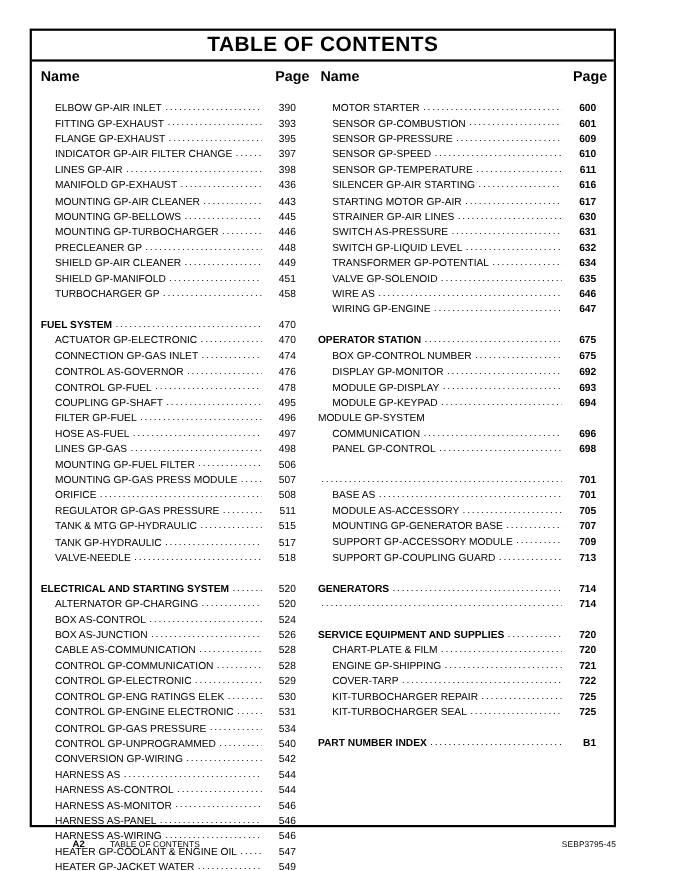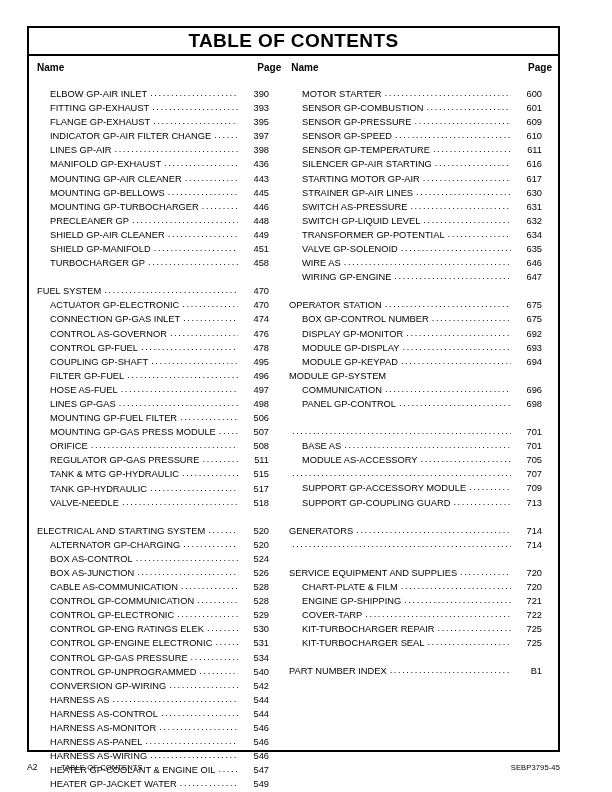--- a/index.html
+++ b/index.html
@@ -44,21 +44,21 @@
 
   
   .col-headers {
     display: flex;
     padding: 6px 0 0 0;
     box-sizing: border-box;
   }
   .col-headers .hcol {
     display: flex;
     justify-content: space-between;
-    font-size: 10px;
+    font-size: 13px;
     font-weight: bold;
   }
   .hcol-left  { width: 252px; padding-left: 8px; padding-right: 2px; }
   .hcol-right { width: 269px; padding-left: 8px; padding-right: 6px; }
 
   
   .columns {
     display: flex;
     padding-top: 14px;
     box-sizing: border-box;
@@ -76,21 +76,21 @@
     font-size: 9.3px;
     line-height: 14.1px;
     white-space: nowrap;
   }
   .toc-row.gap { margin-top: 14px; }
 
   .toc-row .label {
     flex: 0 0 auto;
   }
   .toc-row.section .label {
-    font-weight: normal;
+    font-weight: bold;
   }
   .toc-row.entry .label {
     padding-left: 13px;
   }
   .toc-row.cont .label {
     padding-left: 13px;
   }
 
   .toc-row .leader {
     flex: 1 1 auto;
@@ -103,36 +103,37 @@
     position: relative;
     top: -1px;
   }
   .toc-row.noleader .leader { visibility: hidden; }
 
   .toc-row .pageno {
     flex: 0 0 auto;
     text-align: right;
   }
   .col-left  .pageno { width: 28px; padding-right: 12px; }
-  .col-right .pageno { width: 28px; padding-right: 2px; }
+  .col-right .pageno { width: 28px; padding-right: 2px; font-weight: bold; }
 
   
   .footer {
     position: absolute;
     left: 27px;
     top: 762px;
     width: 533px;
     display: flex;
     align-items: baseline;
     font-size: 7.6px;
   }
   .footer .f-page {
-    font-weight: normal;
+    font-weight: bold;
     font-size: 8.6px;
     width: 34px;
+    margin-left: 39px;
   }
   .footer .f-title {
     flex: 1 1 auto;
     letter-spacing: 0.1px;
   }
   .footer .f-code {
     flex: 0 0 auto;
     text-align: left;
     letter-spacing: 0.1px;
   }
@@ -524,20 +525,21 @@
           <span class="label">BASE AS</span>
           <span class="leader">..........................................................................................</span>
           <span class="pageno">701</span>
         </div>
         <div class="toc-row entry">
           <span class="label">MODULE AS-ACCESSORY</span>
           <span class="leader">..........................................................................................</span>
           <span class="pageno">705</span>
         </div>
         <div class="toc-row entry">
+          <span class="label">MOUNTING GP-GENERATOR BASE</span>
           <span class="leader">..........................................................................................</span>
           <span class="pageno">707</span>
         </div>
         <div class="toc-row entry">
           <span class="label">SUPPORT GP-ACCESSORY MODULE</span>
           <span class="leader">..........................................................................................</span>
           <span class="pageno">709</span>
         </div>
         <div class="toc-row entry">
           <span class="label">SUPPORT GP-COUPLING GUARD</span>

